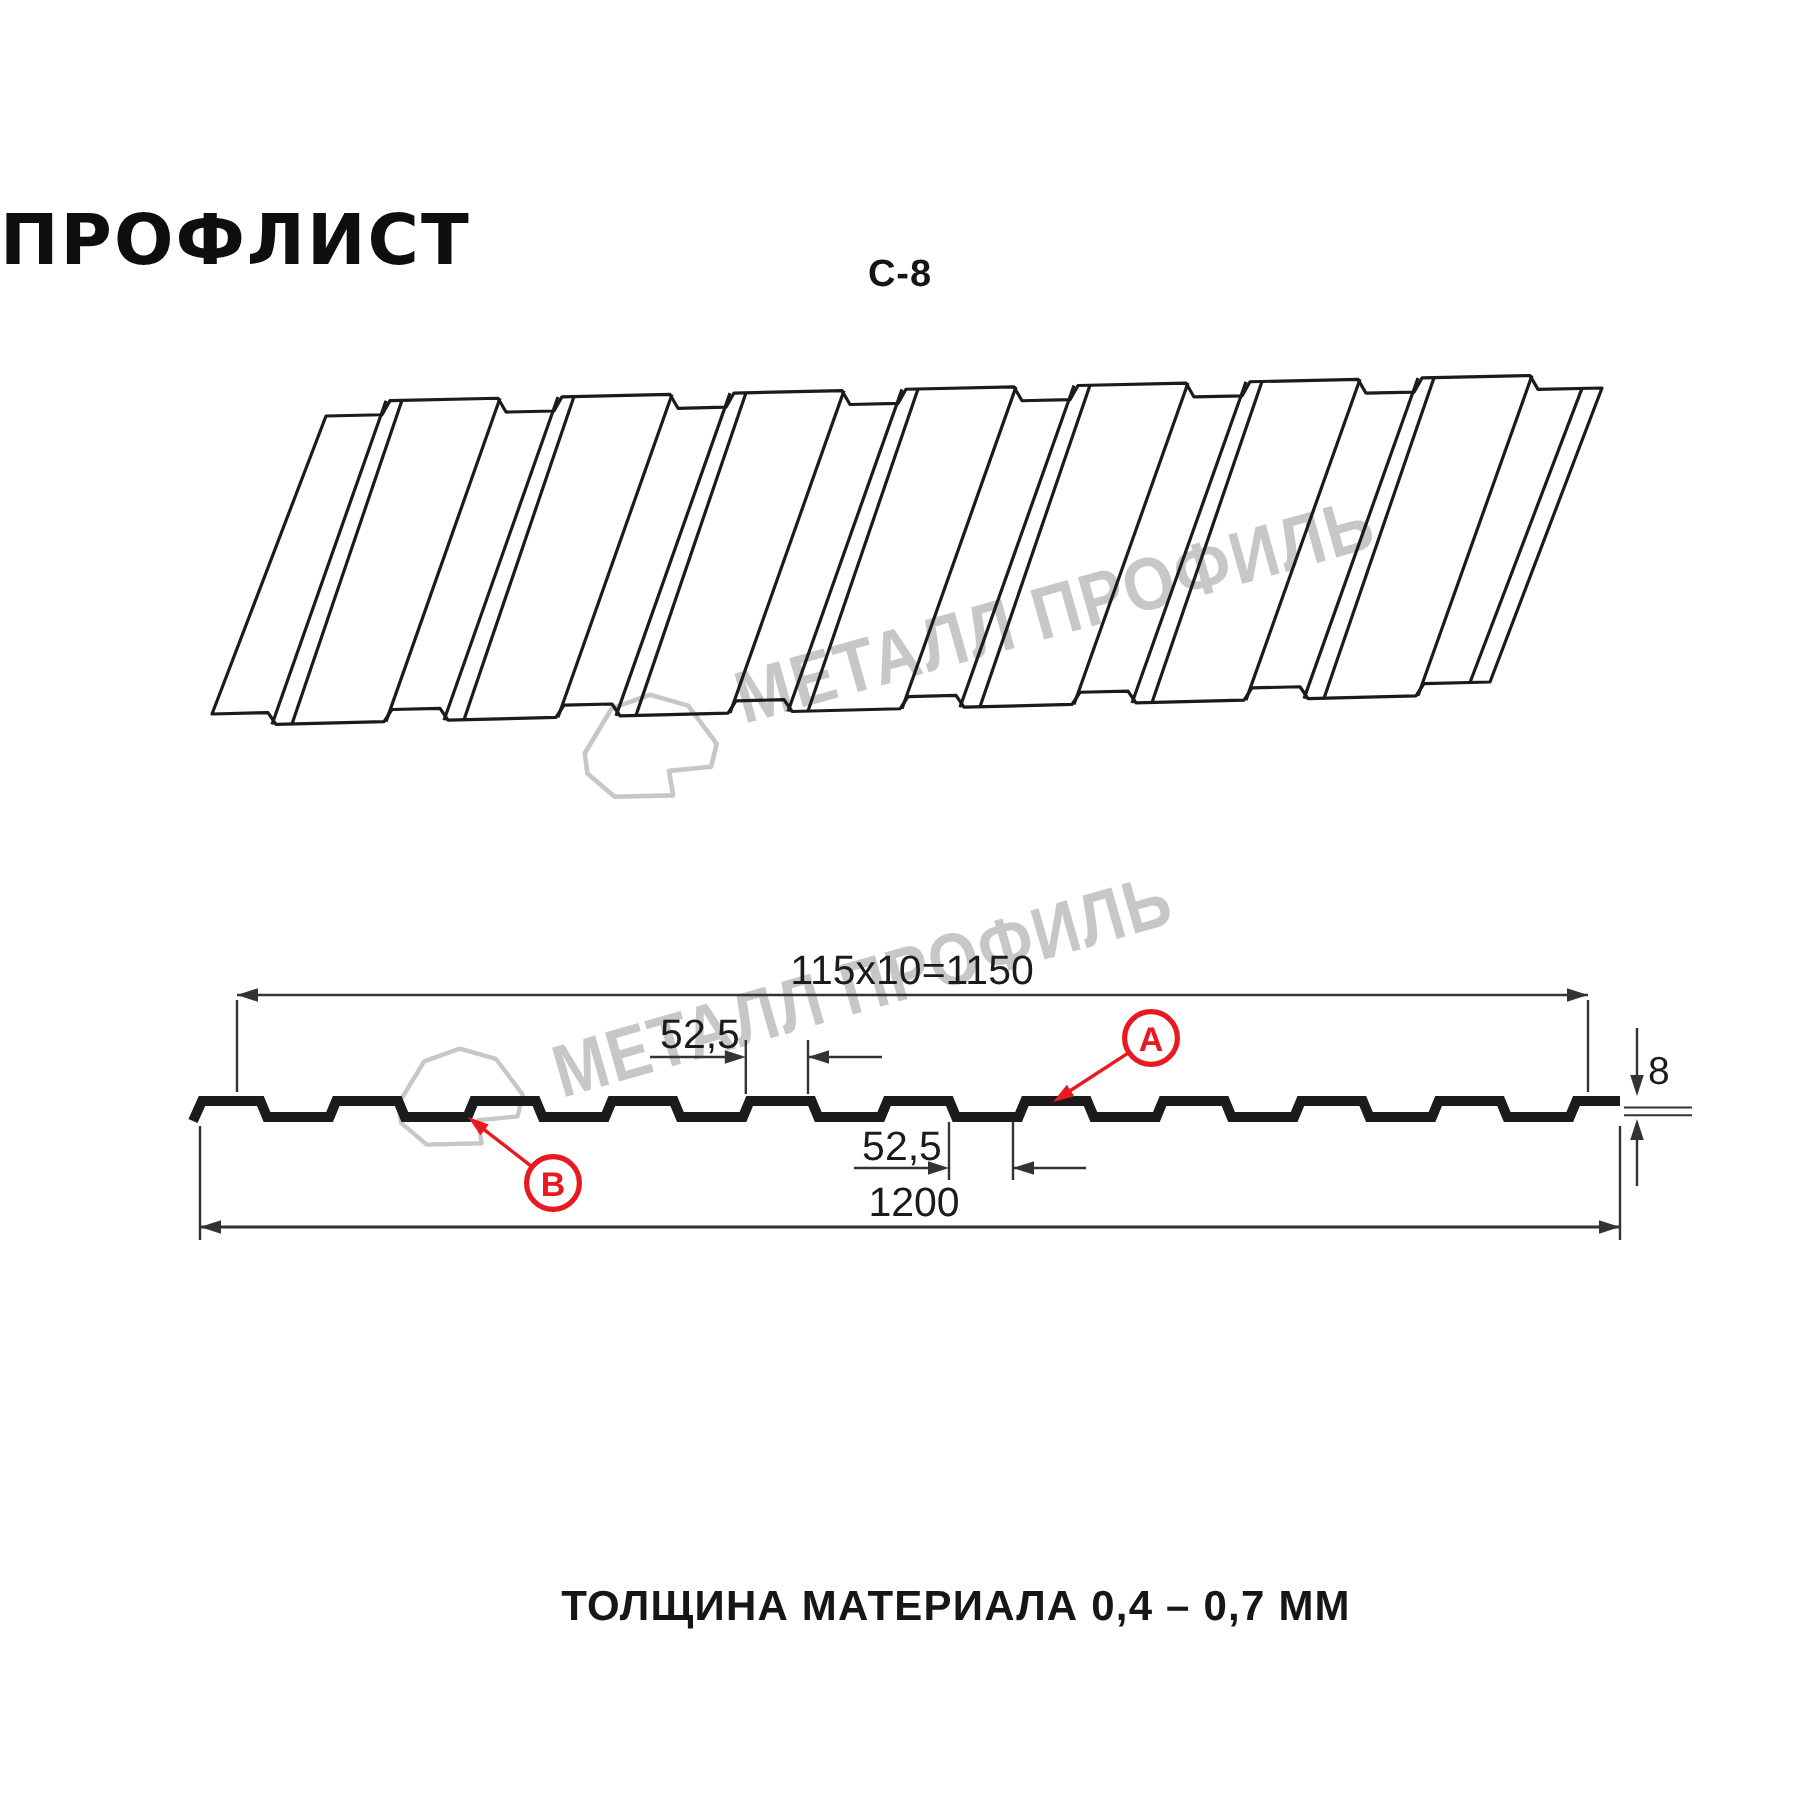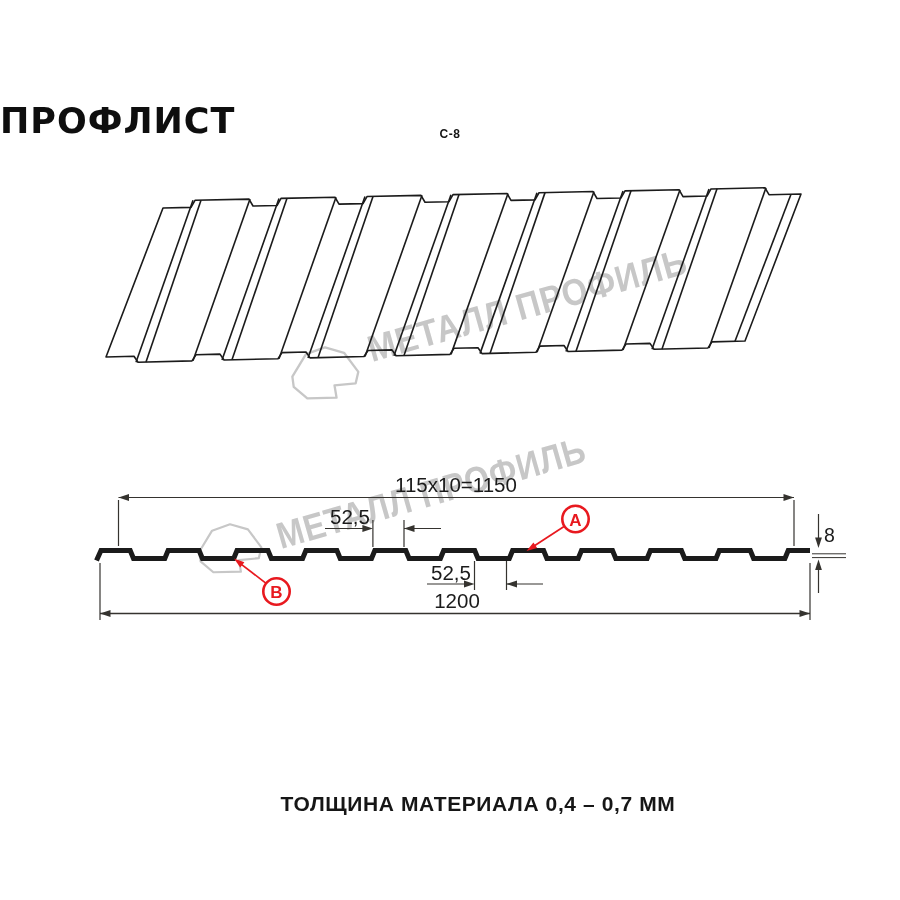--- a/index.html
+++ b/index.html
@@ -2,21 +2,21 @@
 <html><head>
 <meta charset="utf-8">
 <style>
   html,body{margin:0;padding:0;background:#fff;}
   .canvas{position:relative;width:900px;height:900px;background:#ffffff;overflow:hidden;
           font-family:"Liberation Sans",sans-serif;}
   .title{position:absolute;left:0;top:78px;width:760px;
          font-family:"DejaVu Sans",sans-serif;font-weight:700;font-size:35px;
          letter-spacing:1px;color:#0e0e0e;margin-top:23px;}
   .subtitle{position:absolute;left:0;top:127px;width:900px;text-align:center;
-            font-weight:700;font-size:12px;color:#151515;letter-spacing:0.5px;}
+            font-weight:700;font-size:19px;color:#151515;letter-spacing:0.5px;}
   .footnote{position:absolute;left:0;top:792px;width:900px;text-align:center;
             font-weight:700;font-size:21px;color:#161616;letter-spacing:0.6px;padding-left:28px;}
   svg{position:absolute;left:0;top:0;}
 </style>
 </head>
 <body>
 
 <div class="canvas">
   <div class="title">ПРОФЛИСТ</div>
   <div class="subtitle">С-8</div>

